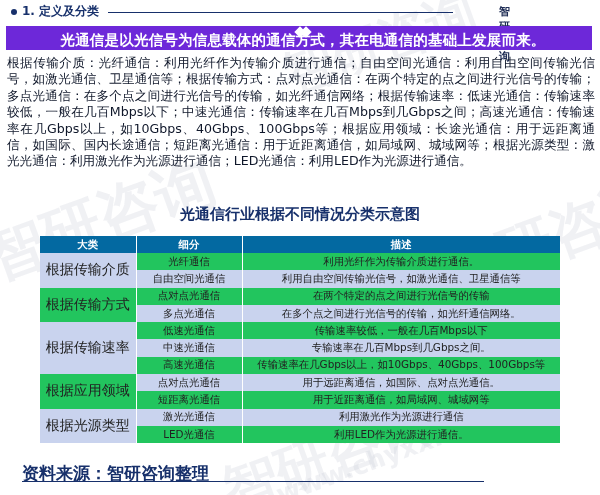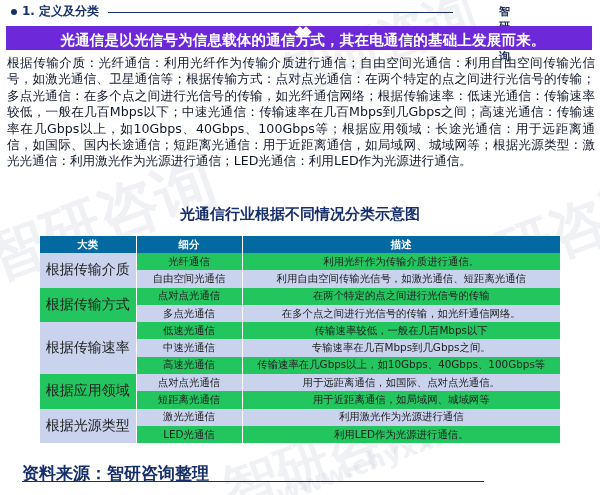--- a/index.html
+++ b/index.html
@@ -117,21 +117,21 @@
   </thead>
   <tbody>
 
     <tr>
       <td rowspan="2" class="cat bg-blue">根据传输介质</td>
       <td class="bg-white">光纤通信</td>
       <td class="bg-white">利用光纤作为传输介质进行通信。</td>
     </tr>
     <tr>
       <td class="bg-blue">自由空间光通信</td>
-      <td class="bg-blue">利用自由空间传输光信号，如激光通信、短距离光通信</td>
+      <td class="bg-blue">利用自由空间传输光信号，如激光通信、卫星通信等</td>
     </tr>
 
     <tr>
       <td rowspan="2" class="cat bg-white">根据传输方式</td>
       <td class="bg-white">点对点光通信</td>
       <td class="bg-white">在两个特定的点之间进行光信号的传输</td>
     </tr>
     <tr>
       <td class="bg-blue">多点光通信</td>
       <td class="bg-blue">在多个点之间进行光信号的传输，如光纤通信网络。</td>

